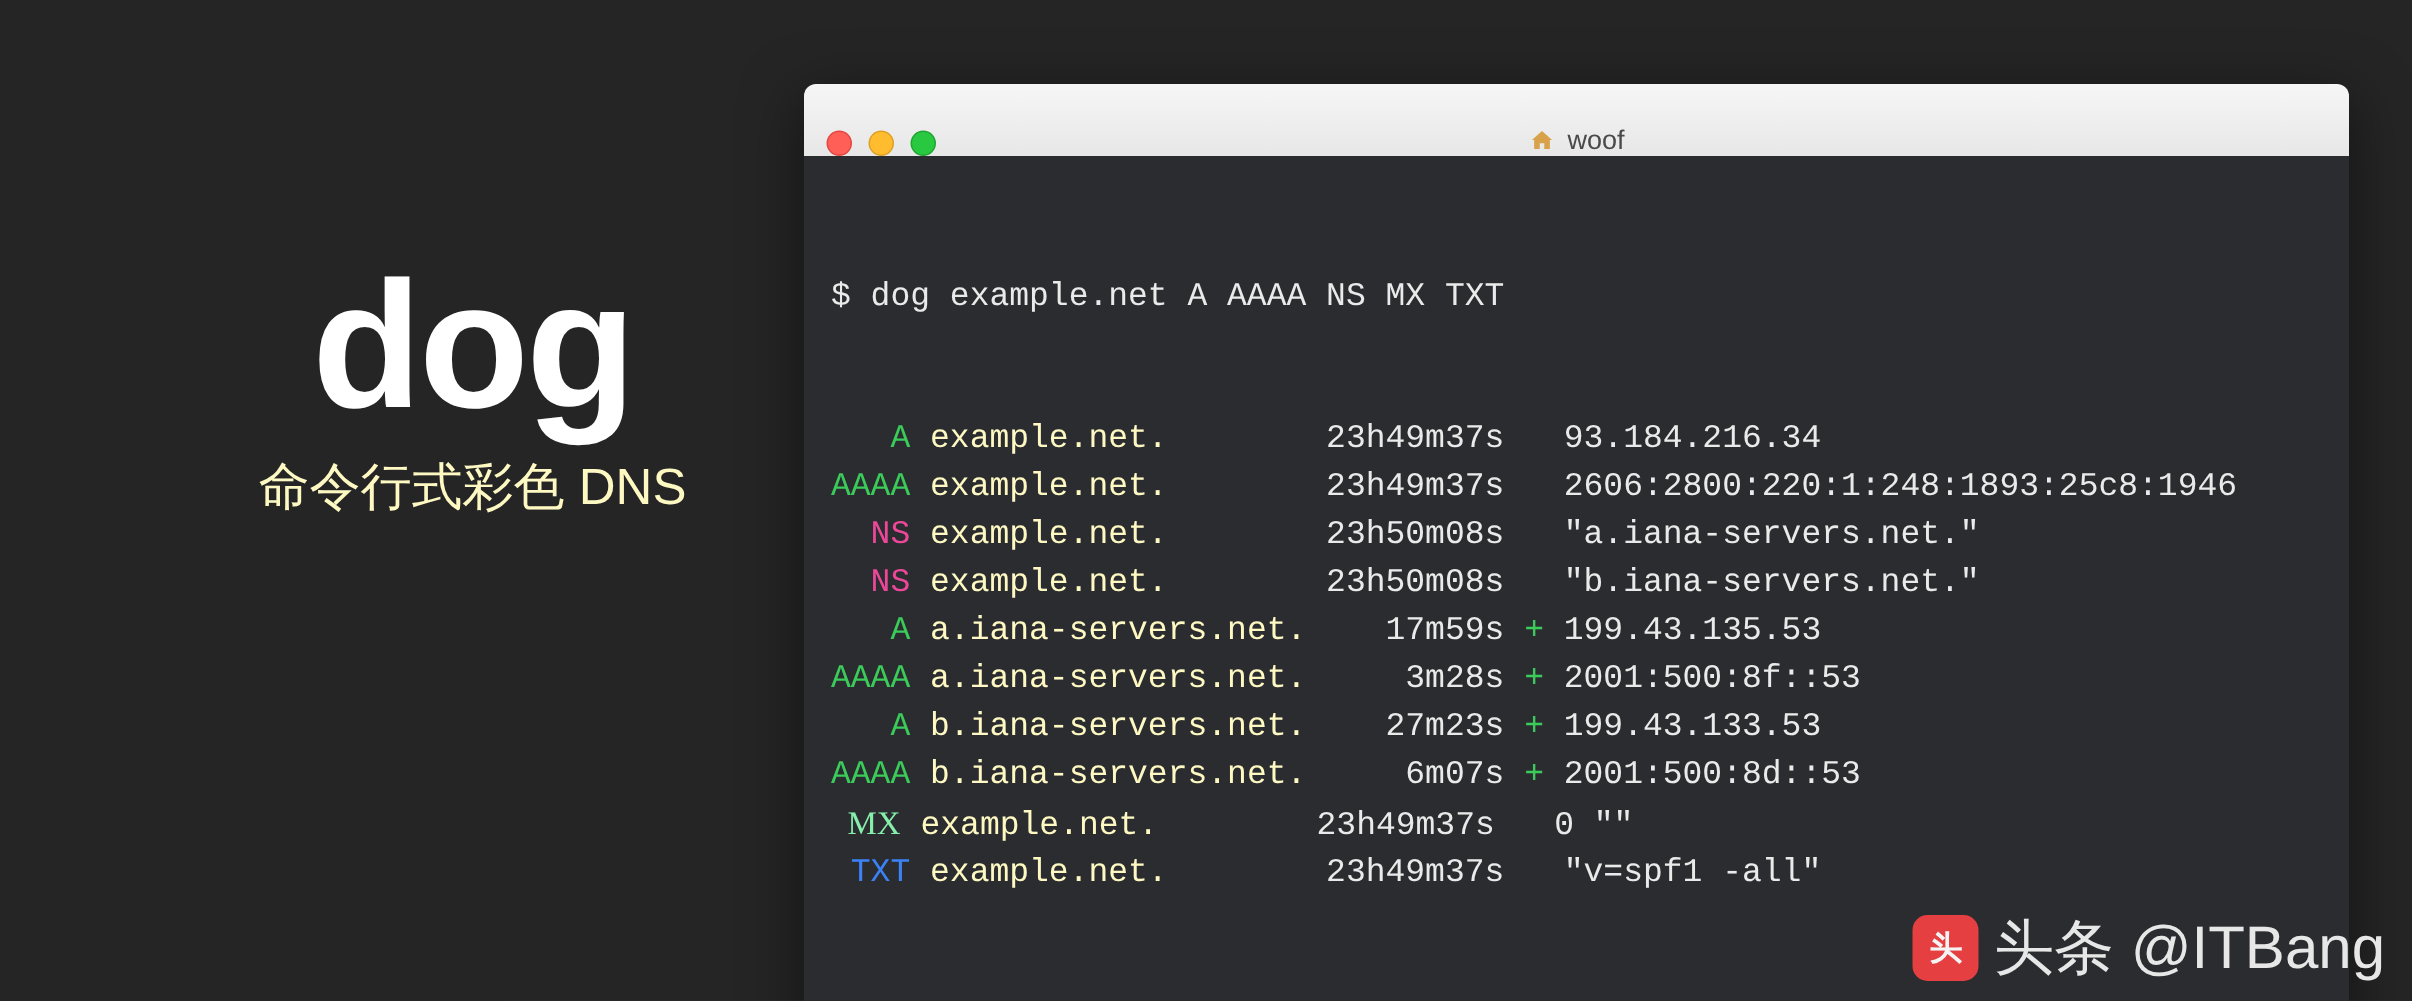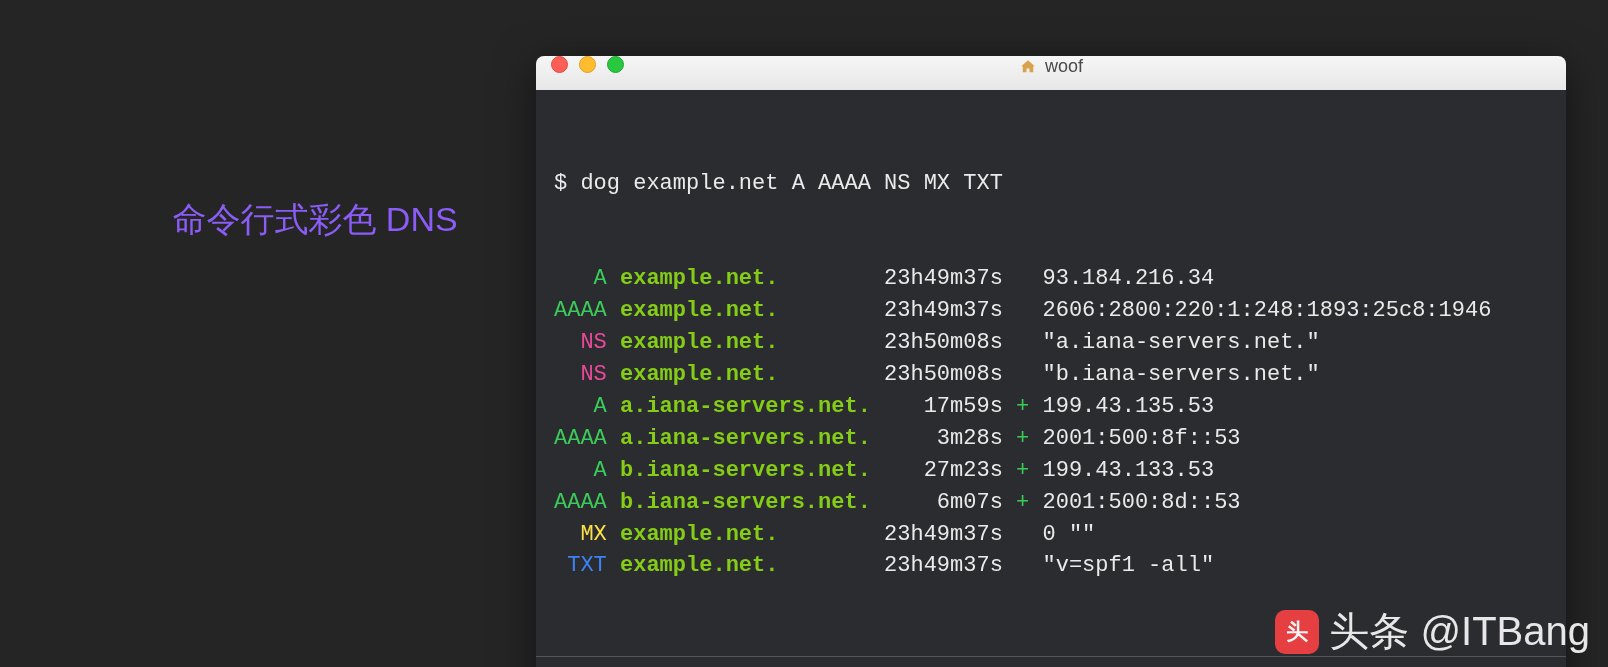--- a/index.html
+++ b/index.html
@@ -19,40 +19,40 @@
     text-align: center;
     color: #fff;
   }
   .hero-title {
     font-size: 120px;
     font-weight: 800;
     letter-spacing: -2px;
     line-height: 1;
   }
   .hero-sub {
-    margin-top: 26px;
+    margin-top: 12px;
     font-size: 34px;
     font-weight: 300;
-    color: #8b5cf6;
+    color: #fef9c3;
     line-height: 1.4;
   }
   .terminal-window {
     position: absolute;
     left: 536px;
     top: 56px;
     width: 1030px;
     border-radius: 8px;
     overflow: hidden;
     box-shadow: 0 10px 40px rgba(0,0,0,0.5);
   }
   .titlebar {
-    height: 34px;
+    height: 48px;
     background: linear-gradient(#f6f6f6, #e7e7e7);
     display: flex;
-    align-items: flex-start;
+    align-items: flex-end;
     position: relative;
   }
   .traffic-lights {
     display: flex;
     gap: 11px;
     margin-left: 15px;
   }
   .tl {
     width: 17px;
     height: 17px;
@@ -83,24 +83,24 @@
     line-height: 1.45;
     color: #eaeaea;
     white-space: pre;
   }
   .line { white-space: pre; }
   .sep {
     height: 1px;
     background: #555;
     margin: 10px -18px;
   }
-  .c-blue   { color: #84cc16; font-weight: bold; }
+  .c-blue   { color: #fef9c3; }
   .c-green  { color: #3bcb5a; }
   .c-red    { color: #ec4899; }
-  .c-cyan   { color: #fde047; }
+  .c-cyan   { color: #86efac; font-family: Liberation Serif, serif; }
   .c-yellow { color: #3b82f6; }
   .c-white  { color: #eaeaea; }
   .prompt   { color: #eaeaea; }
 
   .watermark {
     position: absolute;
     right: 18px;
     bottom: 8px;
     color: #f2f2f2;
     font-size: 40px;
@@ -120,20 +120,21 @@
     justify-content: center;
     font-size: 22px;
     color: #fff;
     font-weight: 700;
   }
 </style>
 </head>
 <body>
 
 <div class="hero-text">
+  <div class="hero-title">dog</div>
   <div class="hero-sub">
     <span>命令行式彩色 DNS</span><br>
   </div>
 </div>
 
 <div class="terminal-window">
   <div class="titlebar">
     <div class="traffic-lights">
       <div class="tl tl-red"></div>
       <div class="tl tl-yellow"></div>

